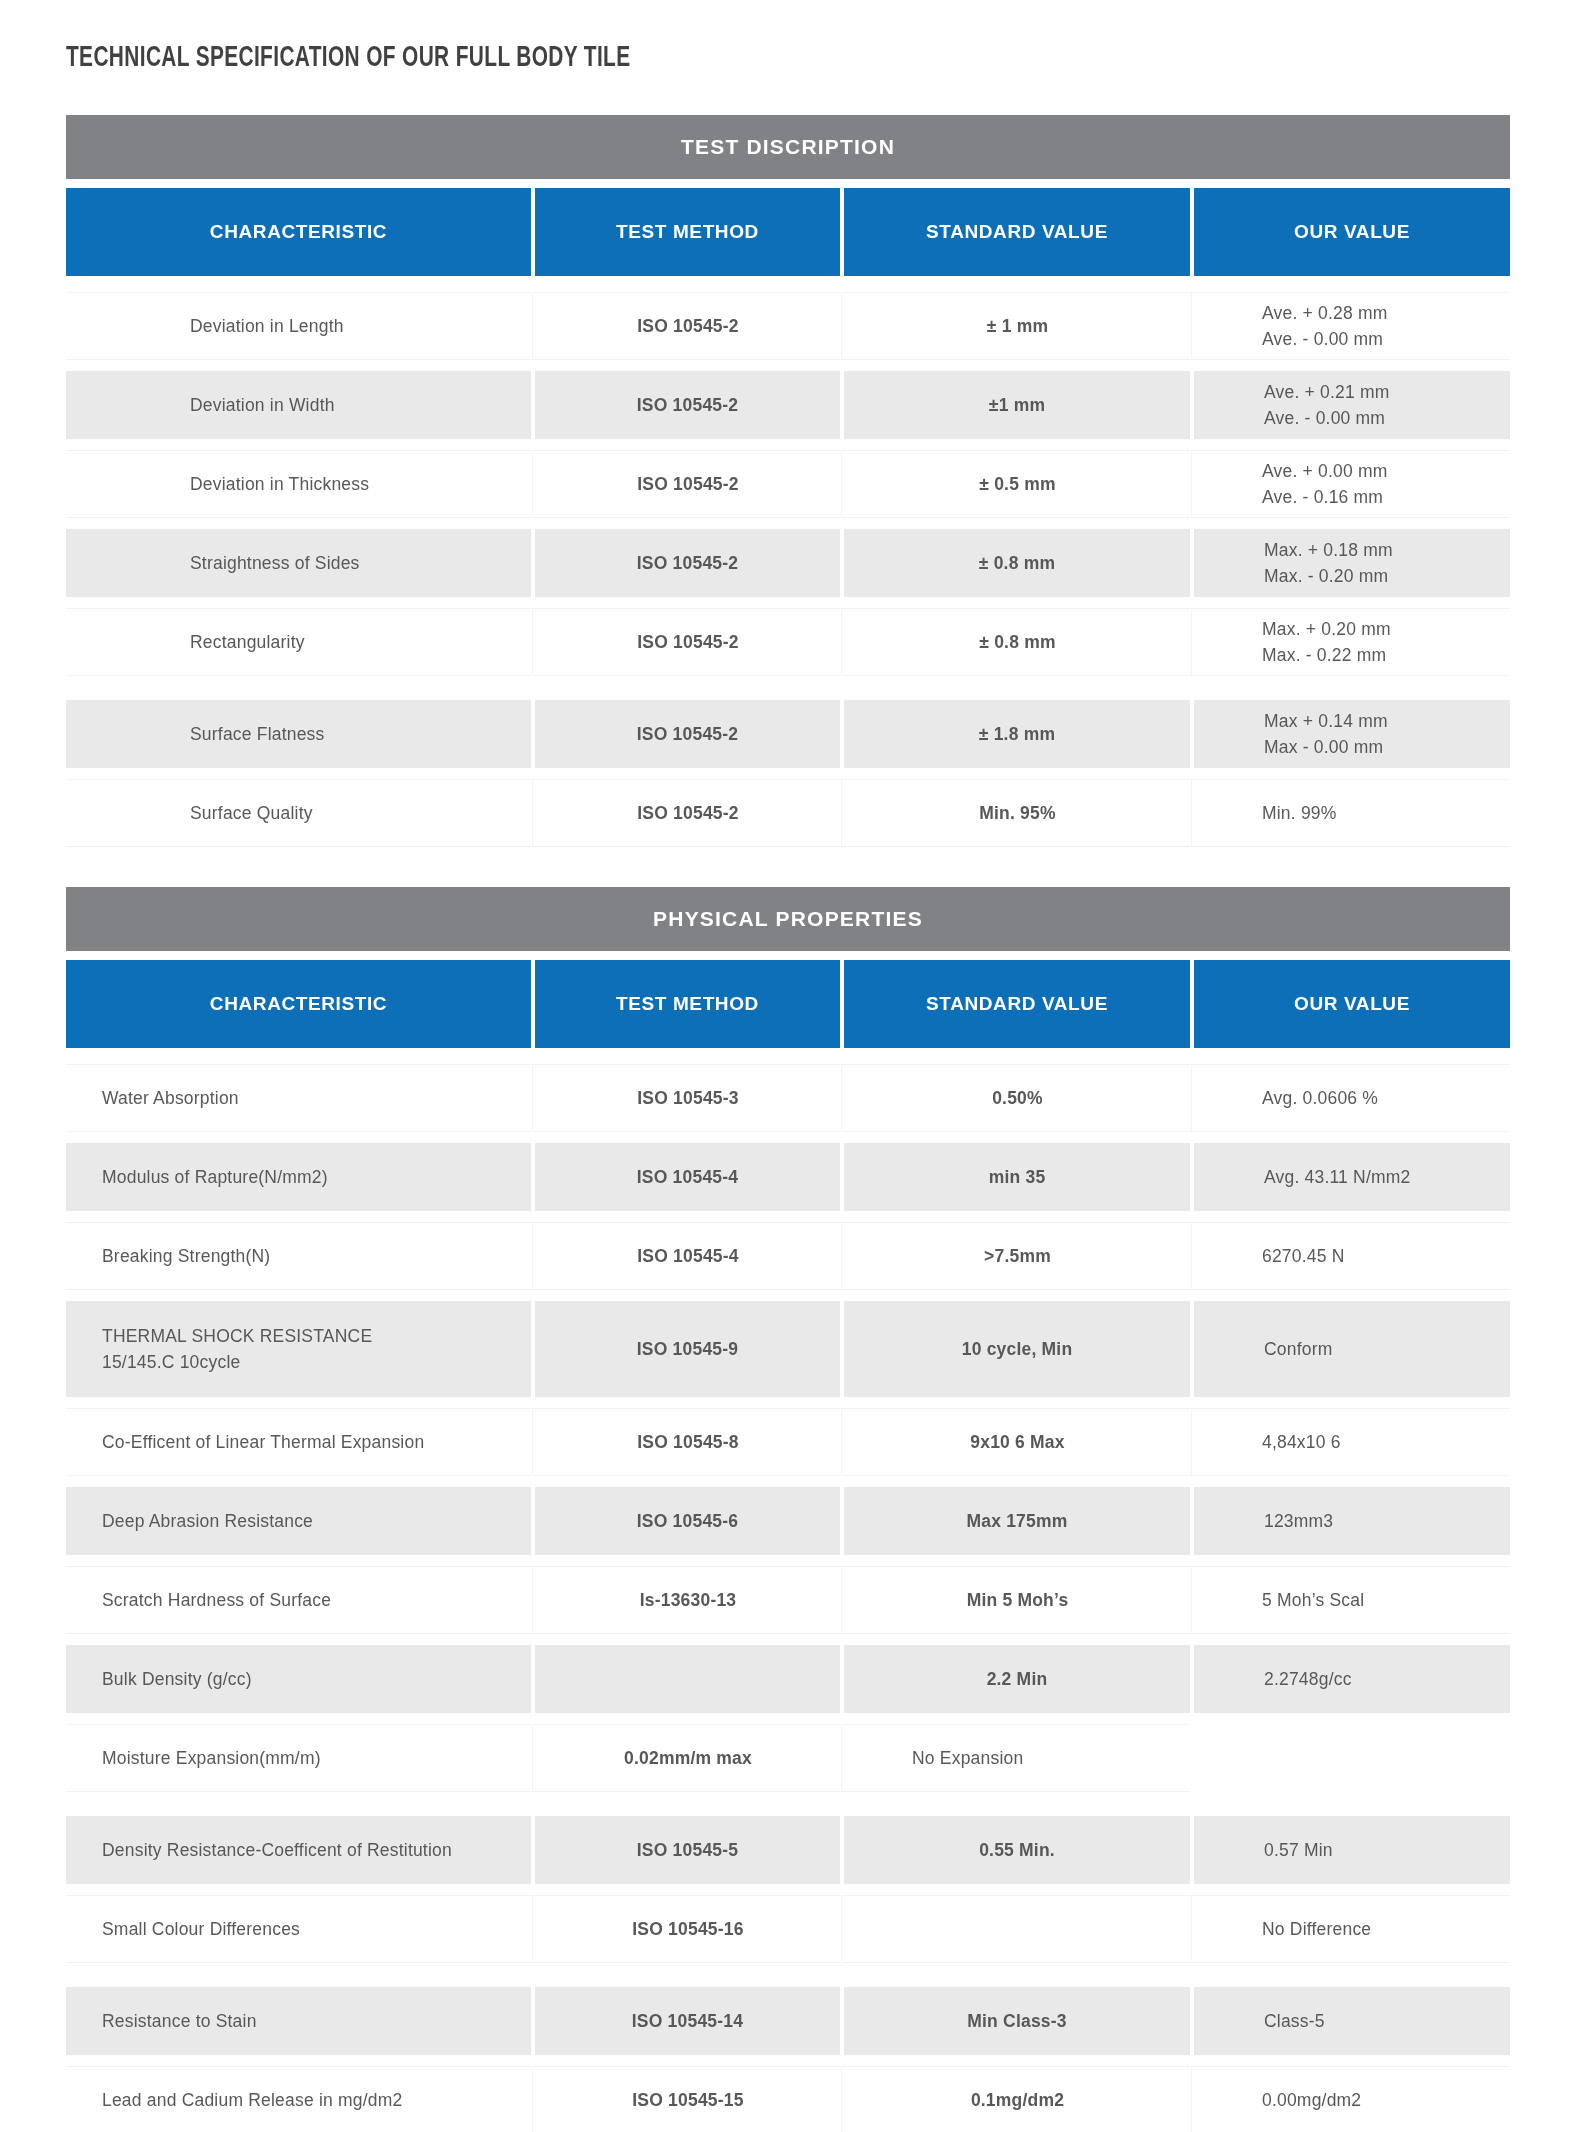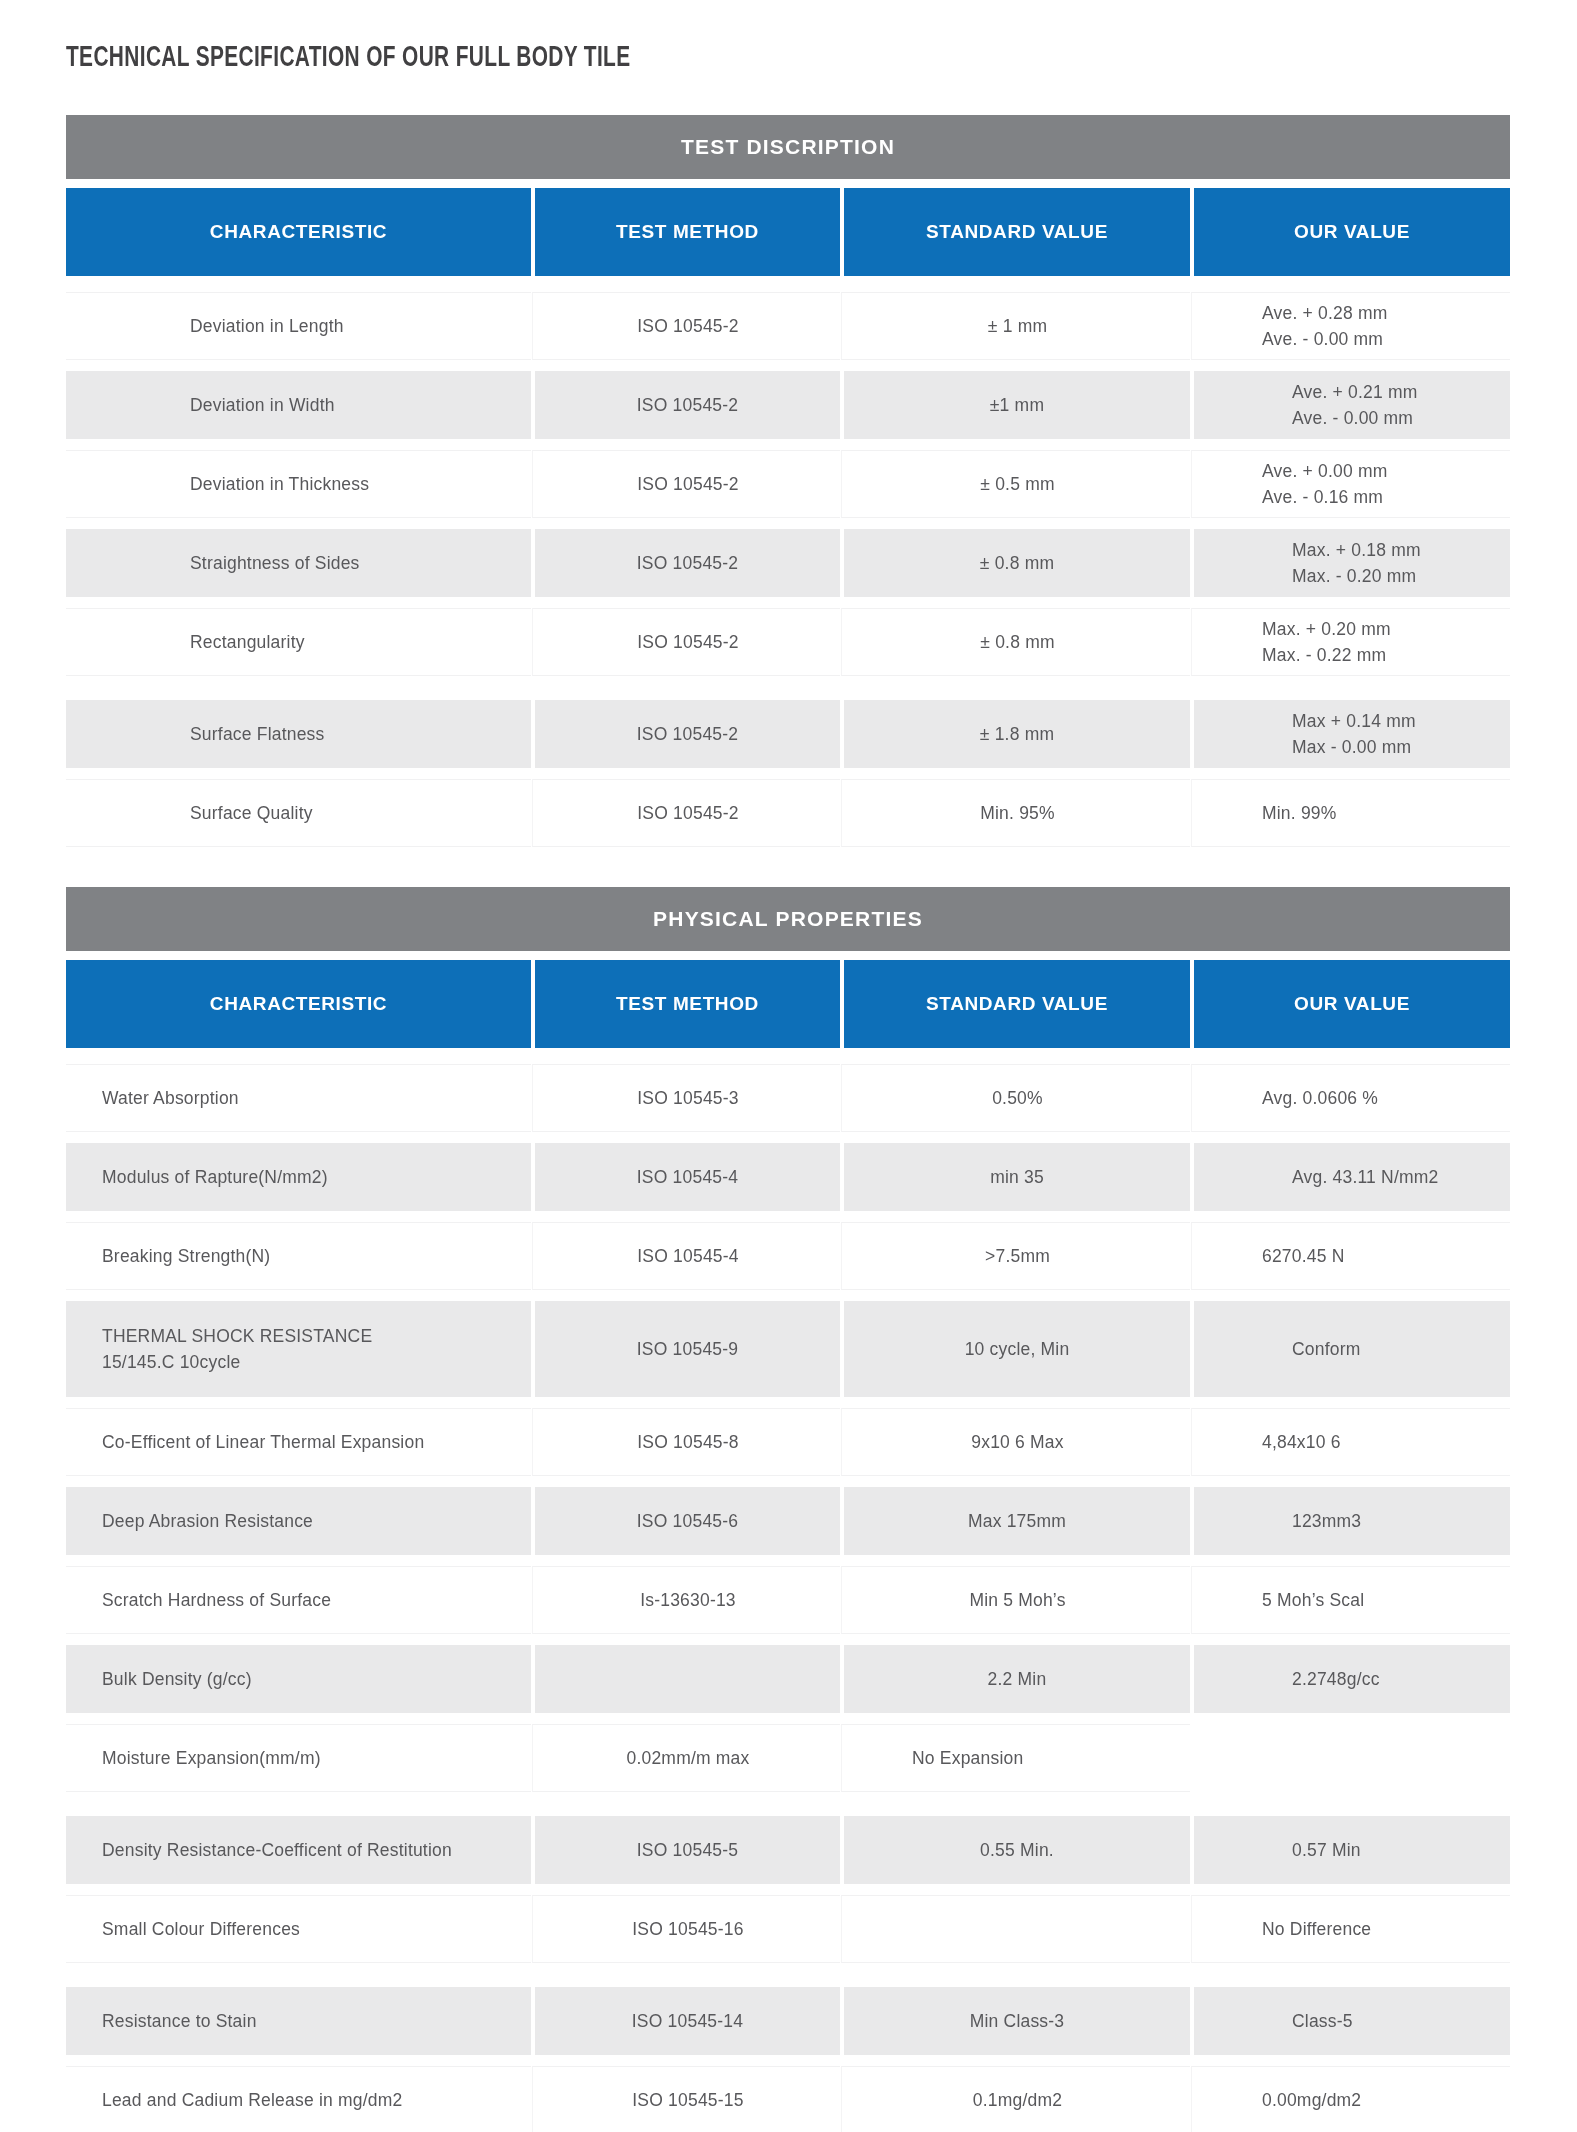--- a/index.html
+++ b/index.html
@@ -26,22 +26,22 @@
   .row .cell{
     display:flex;align-items:center;
     font-size:17.5px;color:#58585b;letter-spacing:0.2px;line-height:1.5;
     white-space:pre-line;box-sizing:border-box;
   }
   .row.alt .cell{background:#e9e9ea;}
   .row.plain .cell{border-top:1px solid #f1f1f2;border-bottom:1px solid #f1f1f2;}
   .row.plain .cell + .cell{border-left:1px solid #f4f4f5;margin-left:-3px;padding-left:3px;}
   .row.tall{min-height:96px;}
   .row.gap-lg{margin-top:24px;border-radius:25px;}
-  .cell.method,.cell.std{justify-content:center;text-align:center;}
-  .cell.our{padding-left:98px;}
+  .cell.method,.cell.std{justify-content:center;text-align:center;font-weight:bold;}
+  .cell.our{padding-left:70px;}
   .sec-0 .cell.char{padding-left:124px;}
   .sec-1 .cell.char{padding-left:36px;}
   .row.plain .cell.our{padding-left:70px;}
   .section + .section{margin-top:27px;}
 </style>
 </head>
 <body>
 
 <div class="page">
 

